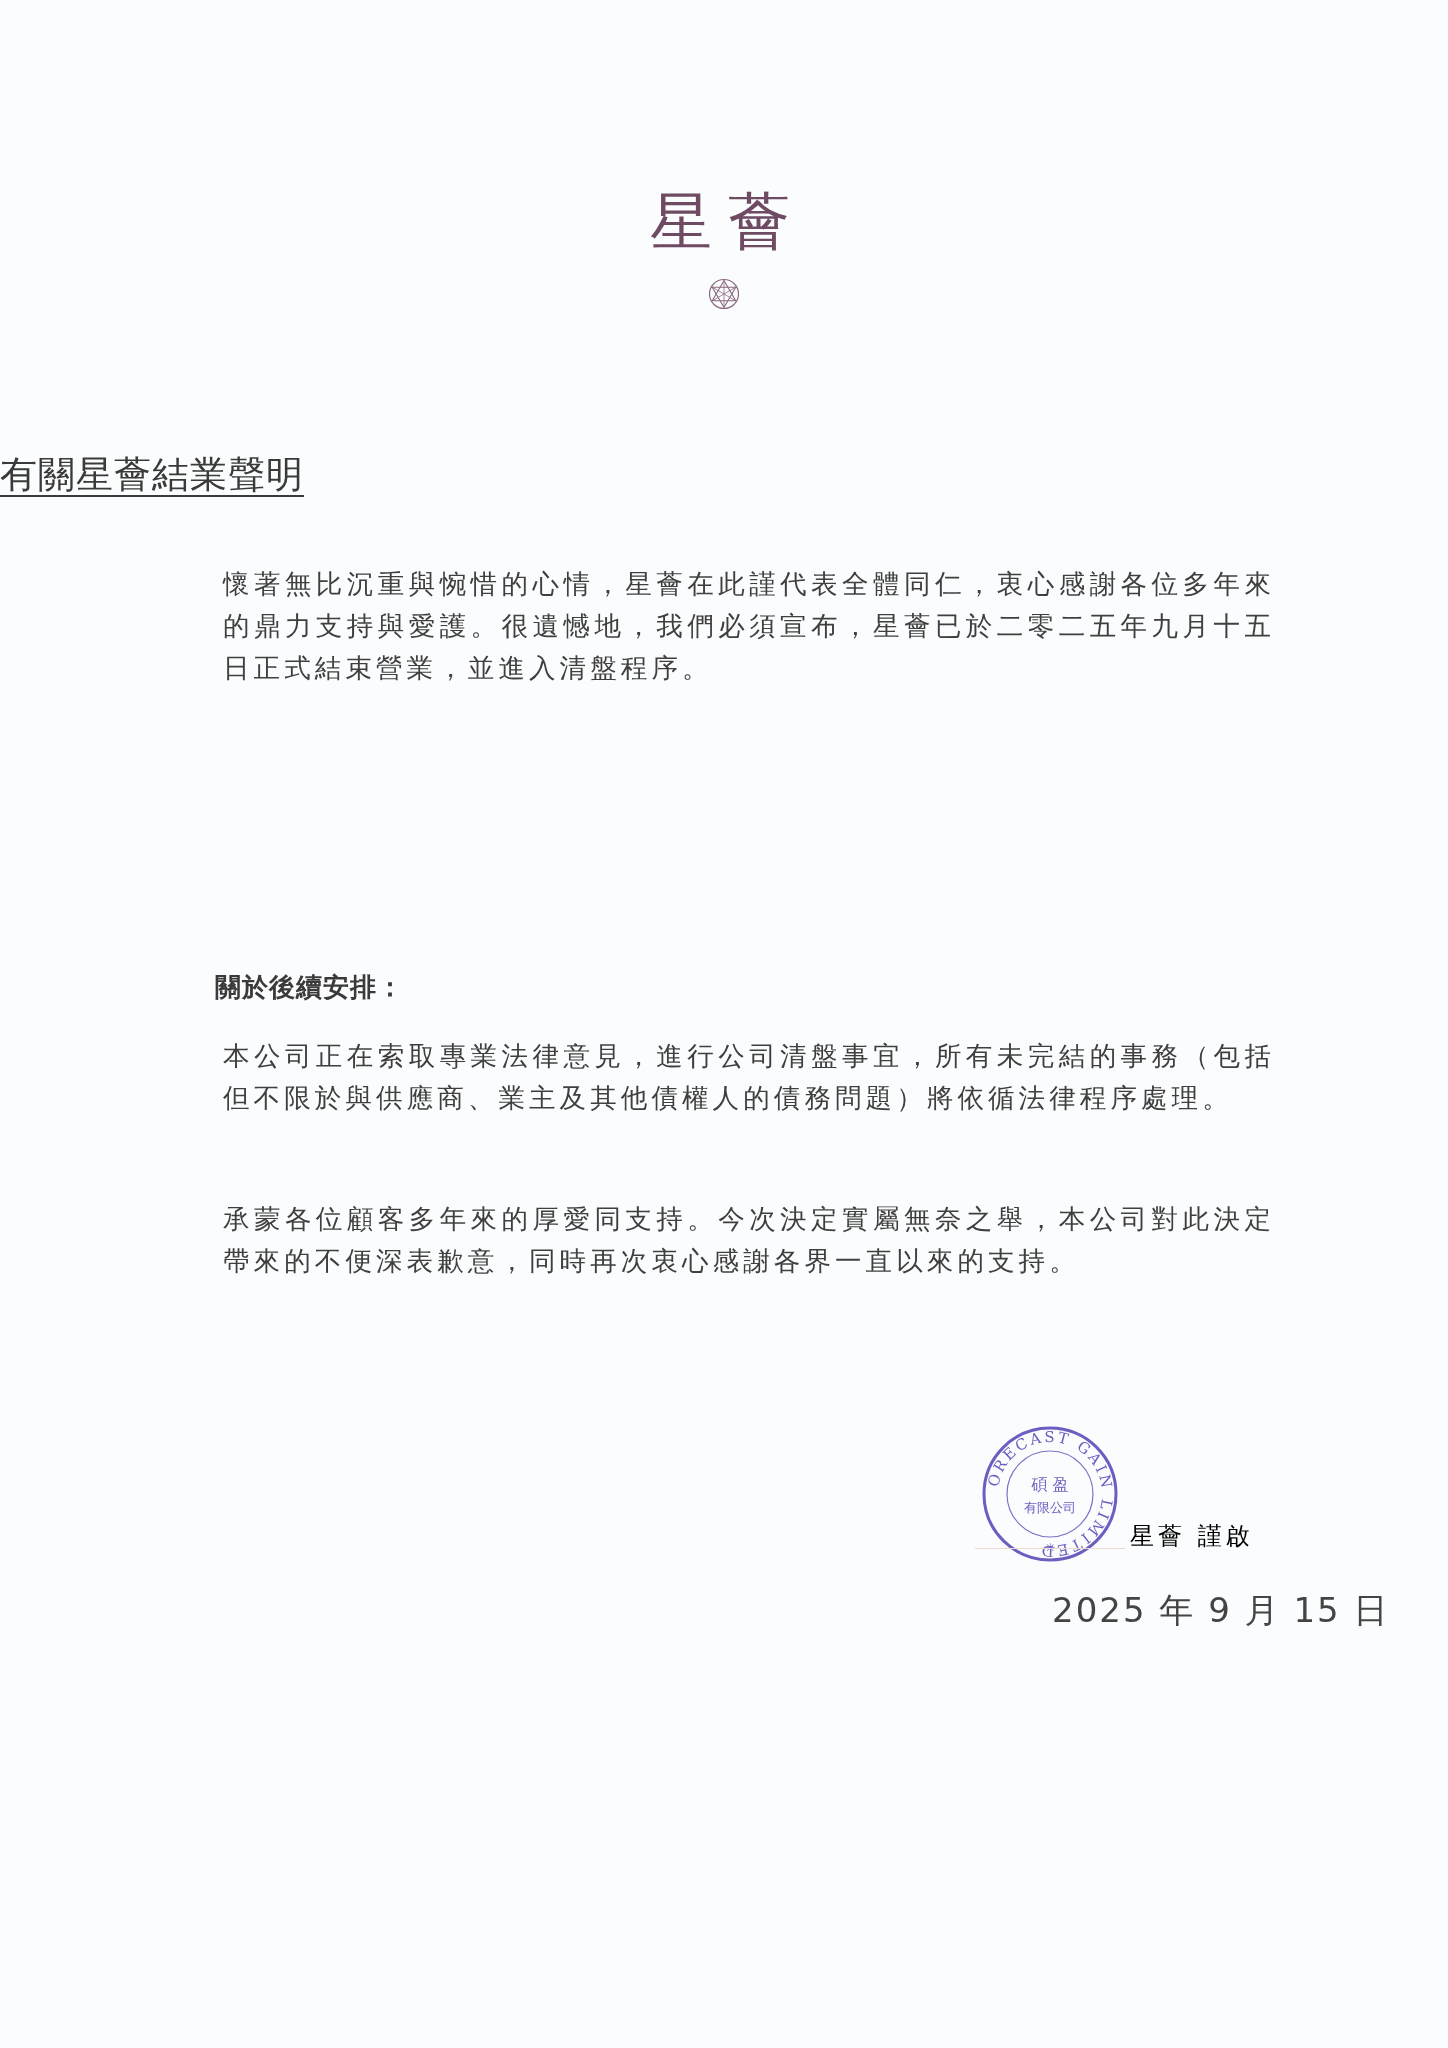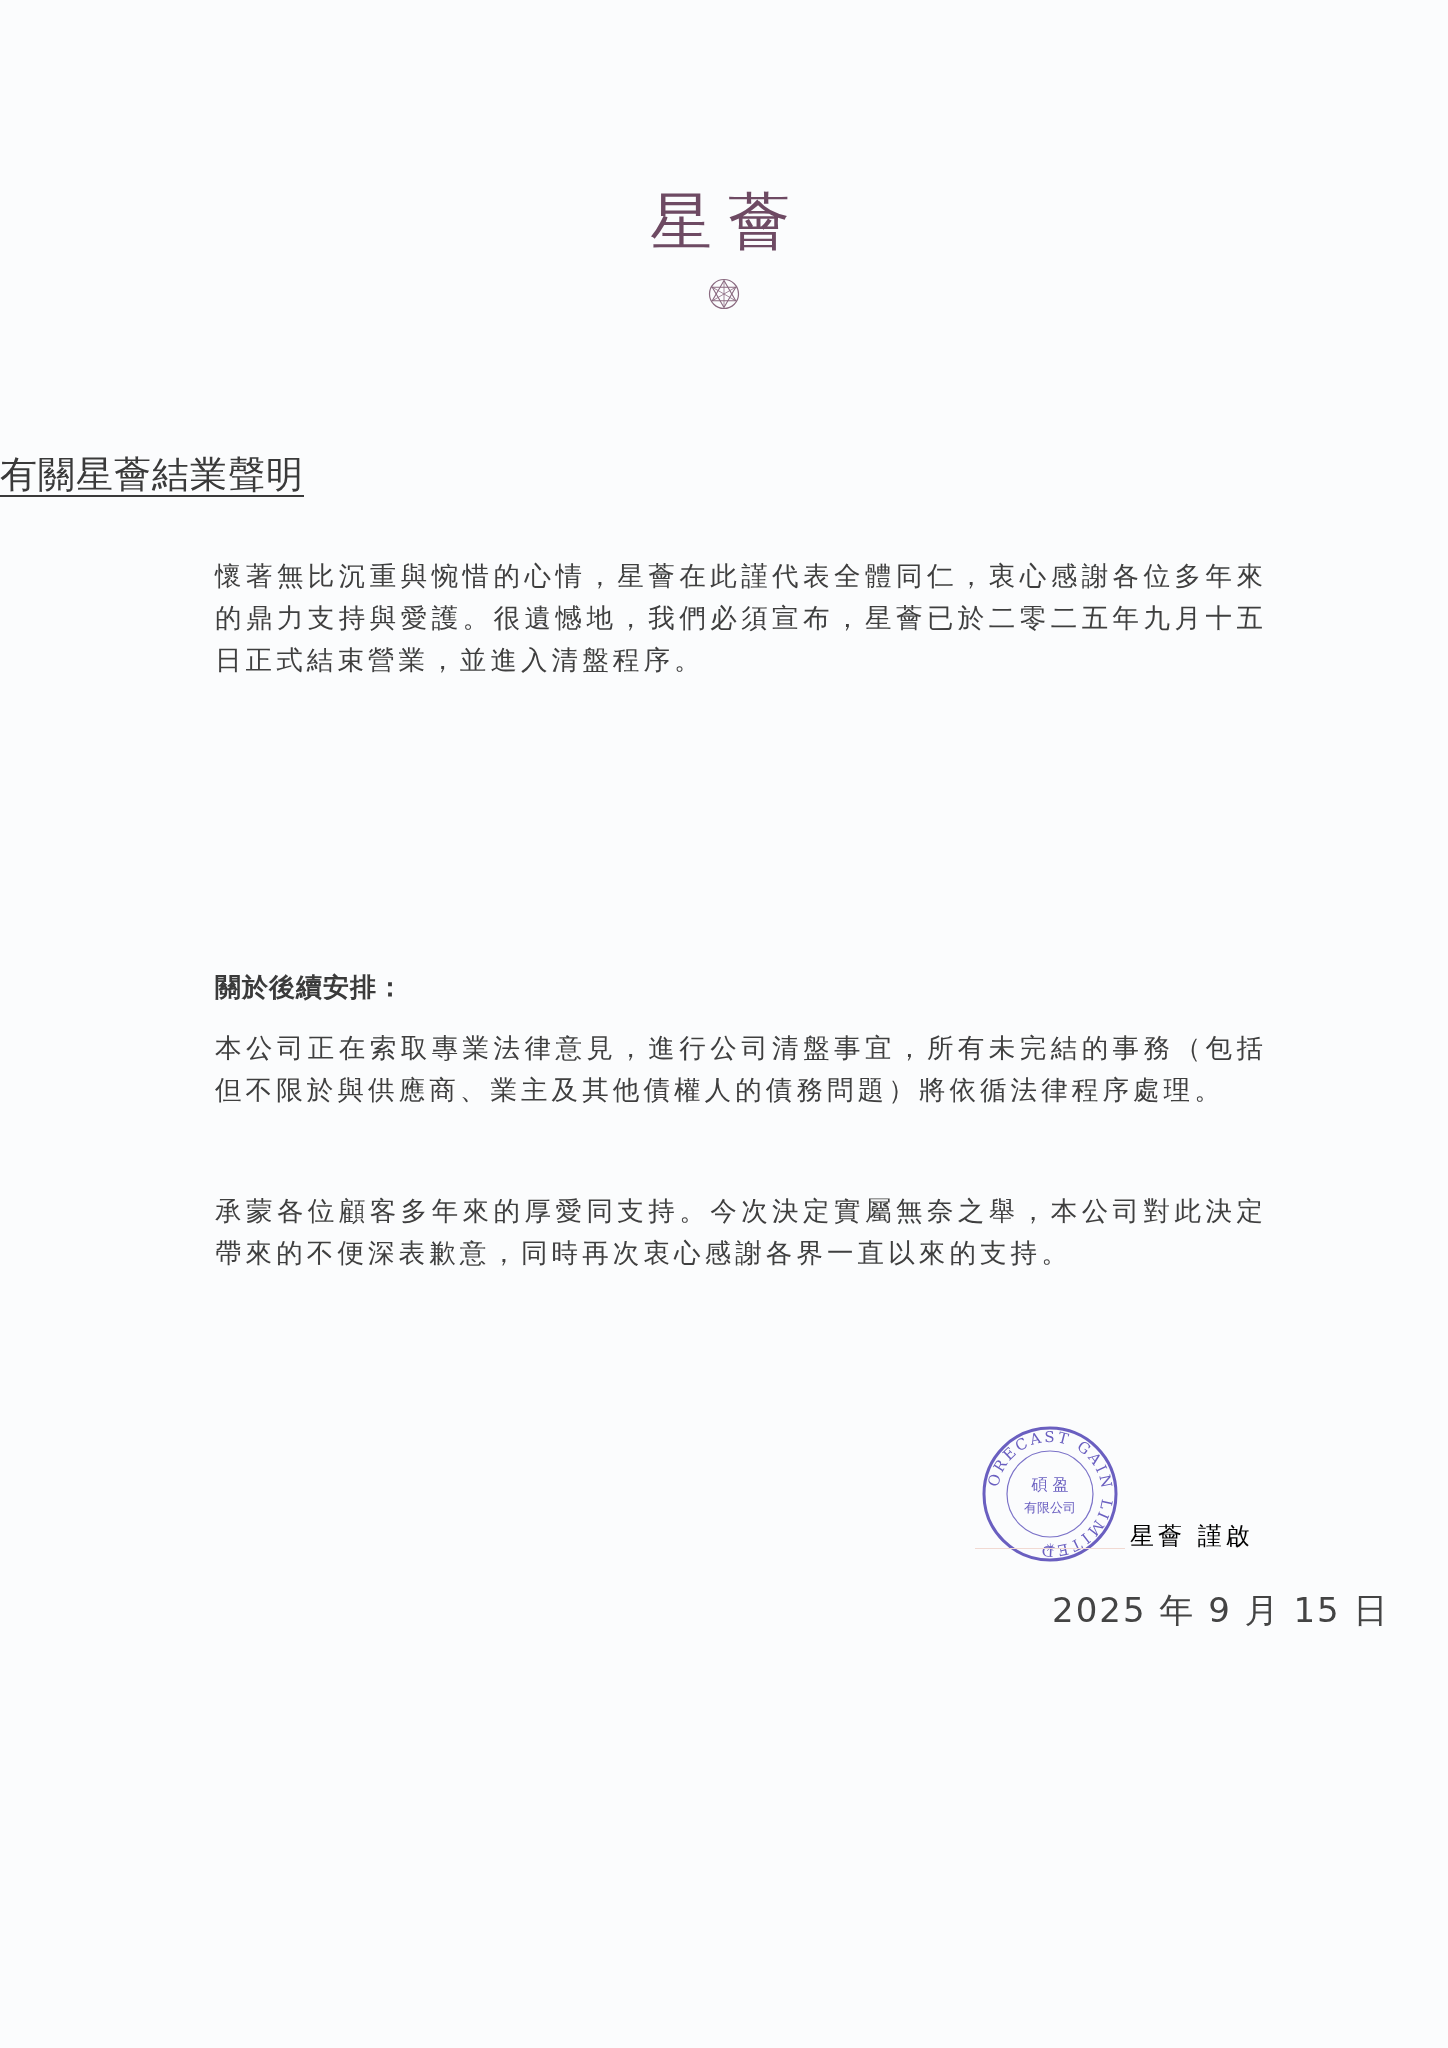--- a/index.html
+++ b/index.html
@@ -38,21 +38,21 @@
   .title span {
     font-size: 37px; color: #3a3a3a; letter-spacing: 1px;
     text-decoration: underline; text-decoration-thickness: 2px;
     text-underline-offset: 8px;
   }
 
   
   .para {
     position: absolute; left: 215px; width: 1052px;
     font-size: 26.5px; line-height: 42px; letter-spacing: 4.1px;
-    color: #3f3f3f; margin: 0;
+    color: #3f3f3f; margin: 8px;
     text-align: justify;
   }
   .p1 { top: 555px; }
   .p2 { top: 765px; }
   .heading { position: absolute; left: 215px; top: 970px; font-size: 26px; font-weight: bold; color: #3a3a3a; letter-spacing: 1px; }
   .p3 { top: 1027px; }
   .p4 { top: 1190px; }
   .p5 { top: 1352px; }
   .email { color: #6aa4c8; letter-spacing: 0; }
 

